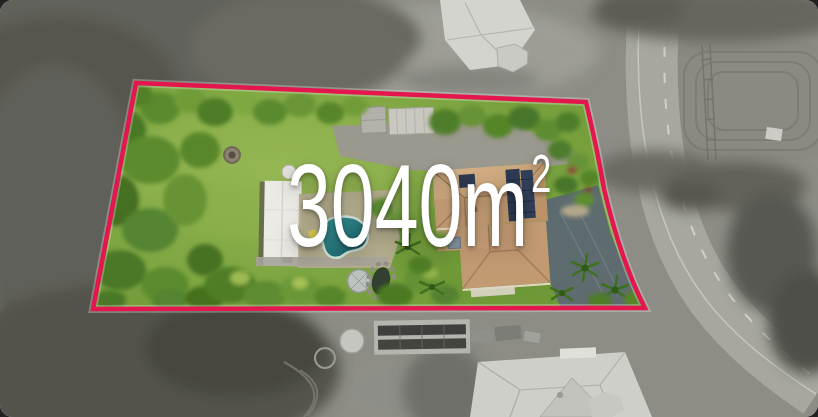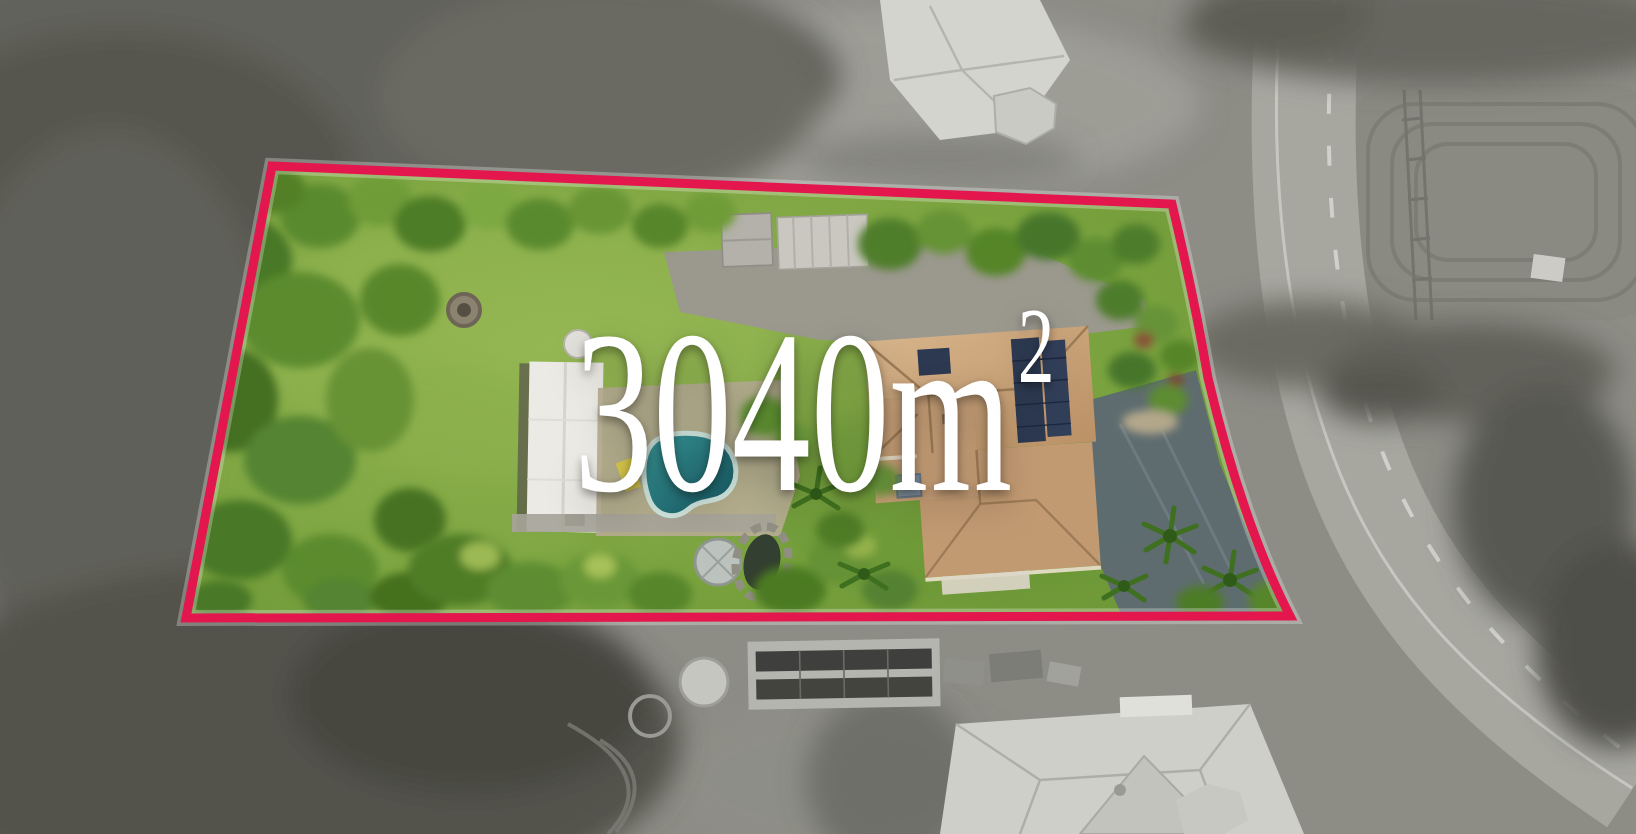--- a/index.html
+++ b/index.html
@@ -1,18 +1,18 @@
 <!DOCTYPE html>
 <html><head>
 <meta charset="utf-8">
 <style>
   html,body{margin:0;padding:0;background:#222;}
   .stage{
     position:relative;width:818px;height:417px;overflow:hidden;
-    font-family:Liberation Serif, serif;background:#8d8d86;
+    font-family:Liberation Sans, sans-serif;background:#8d8d86;border-radius:13px;
   }
   .stage svg{position:absolute;inset:0;display:block;}
   .area-label{
     position:absolute;left:287px;top:146px;line-height:1;
     font-size:116px;font-weight:400;color:#fff;white-space:nowrap;
     transform:scaleX(0.68);transform-origin:0 0;
     text-shadow:0 2px 6px rgba(0,0,0,.40),0 8px 22px rgba(0,0,0,.25);
     letter-spacing:0px;user-select:none;
   }
   .area-label .sup{font-size:54px;vertical-align:54px;margin-left:4px;}

